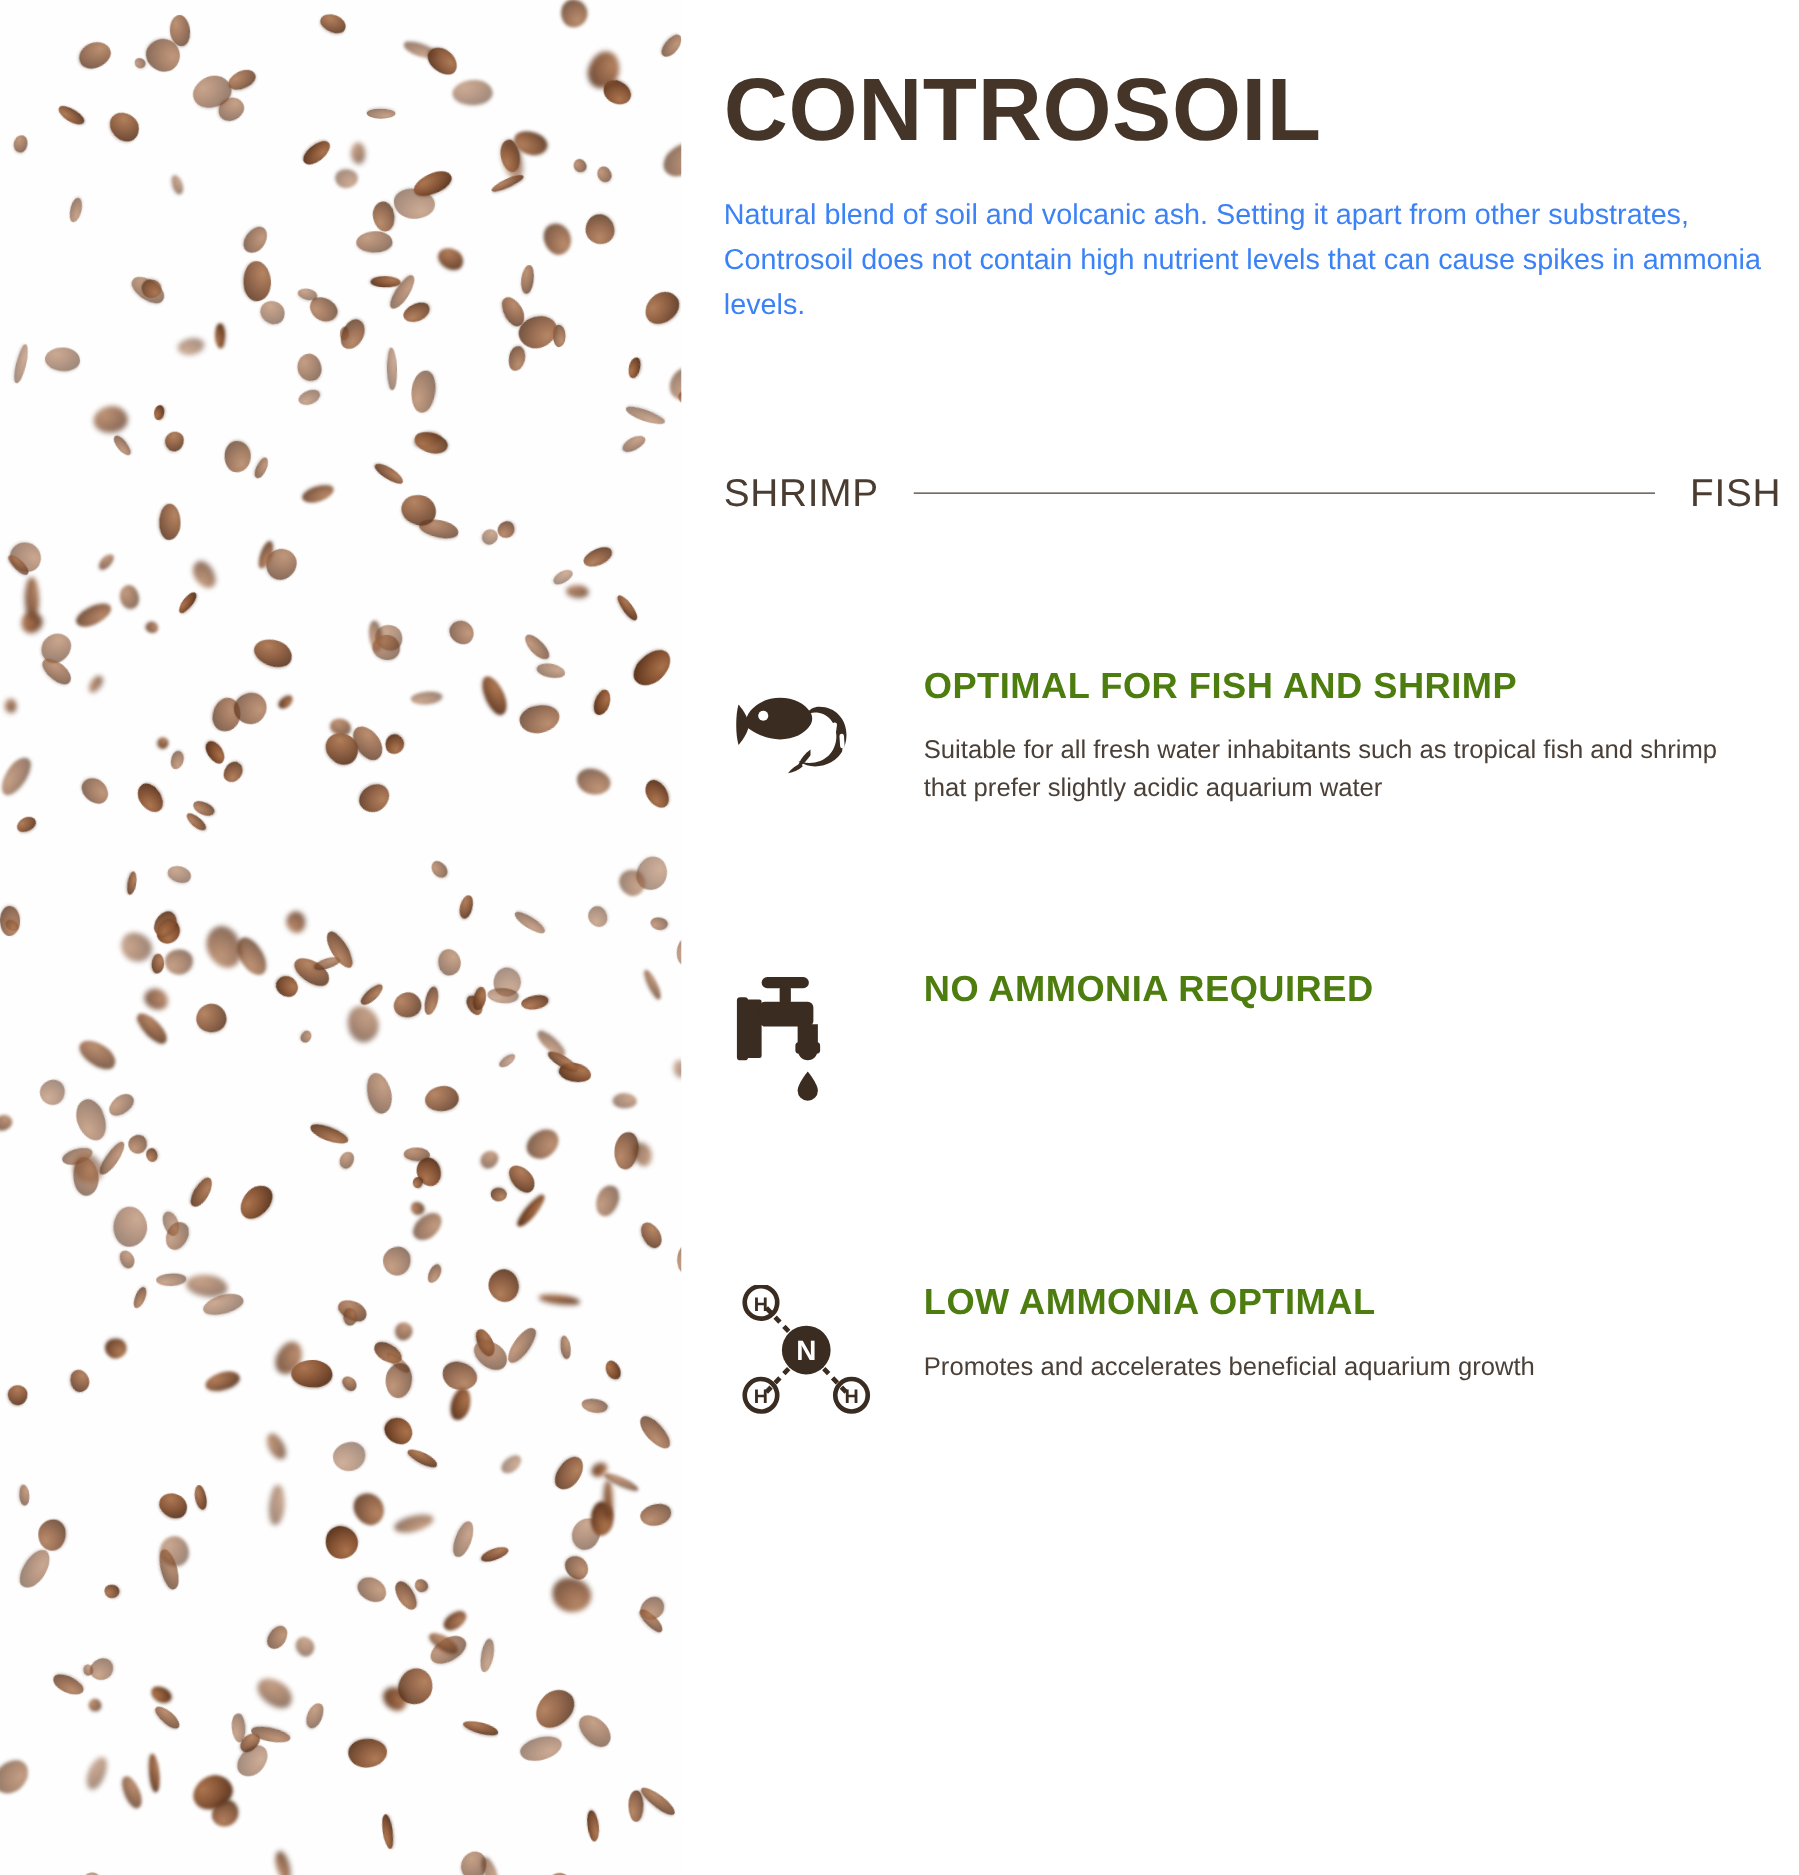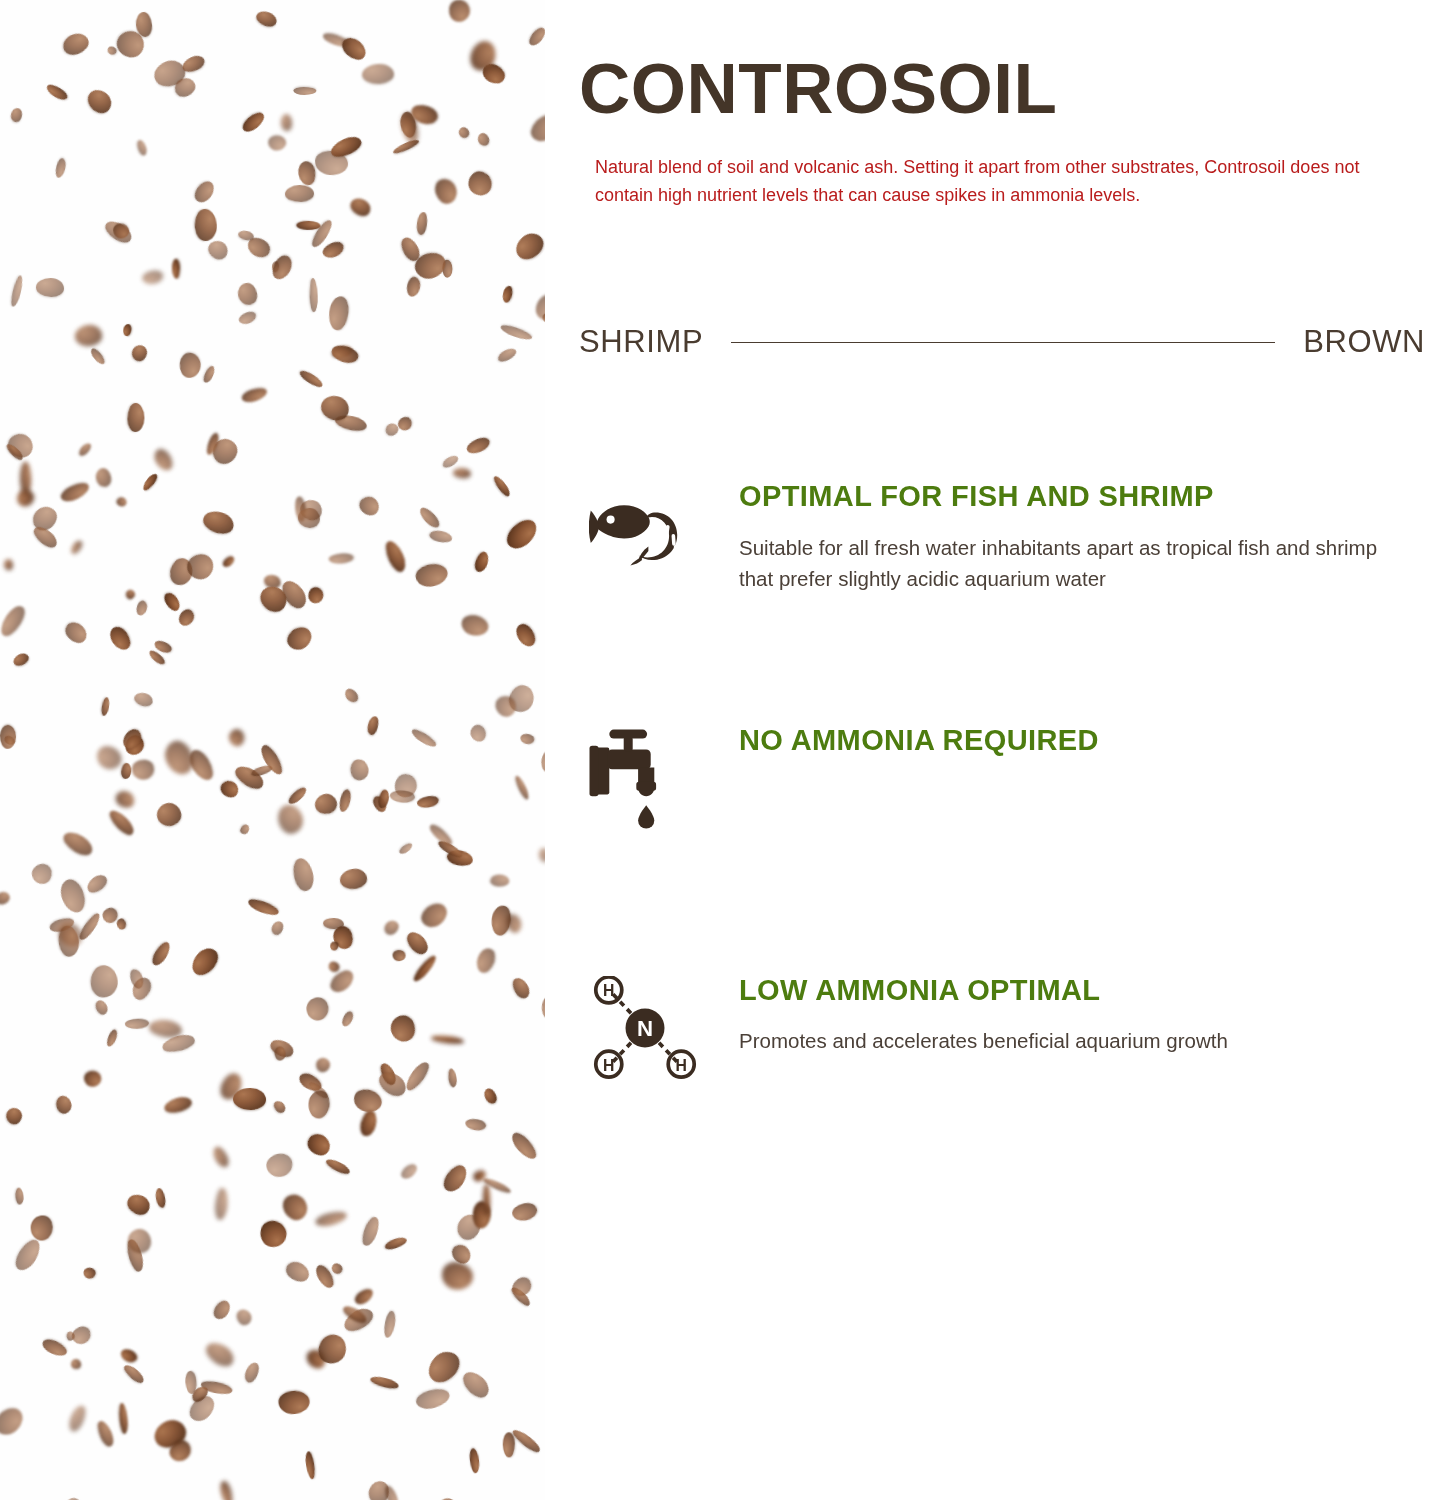--- a/index.html
+++ b/index.html
@@ -52,25 +52,25 @@
   .title {
     font-size: 71px;
     letter-spacing: 0.5px;
     font-weight: 700;
     color: #443528;
     margin: 0 0 26px 0;
     line-height: 1.05;
   }
 
   .intro {
-    font-size: 18px;
+    font-size: 23px;
     line-height: 1.58;
-    color: #b91c1c;
+    color: #3b82f6;
     max-width: 880px;
-    margin: 16px;
+    margin: 0;
     font-weight: 400;
   }
 
   
   .variant-row {
     display: flex;
     align-items: center;
     margin-top: 115px;
     margin-bottom: 0;
     padding-right: 4px;
@@ -457,21 +457,21 @@
 
   <div class="content">
 
     <h1 class="title">CONTROSOIL</h1>
 
     <p class="intro">Natural blend of soil and volcanic ash. Setting it apart from other substrates, Controsoil does not contain high nutrient levels that can cause spikes in ammonia levels.</p>
 
     <div class="variant-row">
       <span class="variant-label">SHRIMP</span>
       <span class="variant-rule"></span>
-      <span class="variant-label">BROWN</span>
+      <span class="variant-label">FISH</span>
     </div>
 
     <div class="features">
 
       <div class="feature feature--fish">
         <div class="feature-icon">
           <svg width="108" height="108" viewBox="0 0 120 120" aria-hidden="true">
             <g fill="#3b2c21">
 
               <path d="M8 52c0-13 14-24 31-24 12 0 22 5 27 13 2 3 2 8 0 11-5 8-15 13-27 13-17 0-31-11-31-13z"></path>
@@ -491,21 +491,21 @@
               </g>
 
               <path d="M66 74c-6 4-10 10-12 17 5-3 9-8 12-12z"></path>
               <path d="M58 86c-5 2-9 5-12 9 5-1 10-3 13-6z"></path>
               <circle cx="66" cy="68" r="3.5" fill="#ffffff"></circle>
             </g>
           </svg>
         </div>
         <div class="feature-text">
           <h3 class="feature-title">OPTIMAL FOR FISH AND SHRIMP</h3>
-          <p class="feature-desc">Suitable for all fresh water inhabitants apart as tropical fish and shrimp that prefer slightly acidic aquarium water</p>
+          <p class="feature-desc">Suitable for all fresh water inhabitants such as tropical fish and shrimp that prefer slightly acidic aquarium water</p>
         </div>
       </div>
 
       <div class="feature feature--tap">
         <div class="feature-icon">
           <svg width="100" height="108" viewBox="0 0 110 120" aria-hidden="true">
             <g fill="#3b2c21">
 
               <rect x="6" y="24" width="16" height="52" rx="2"></rect>
 

